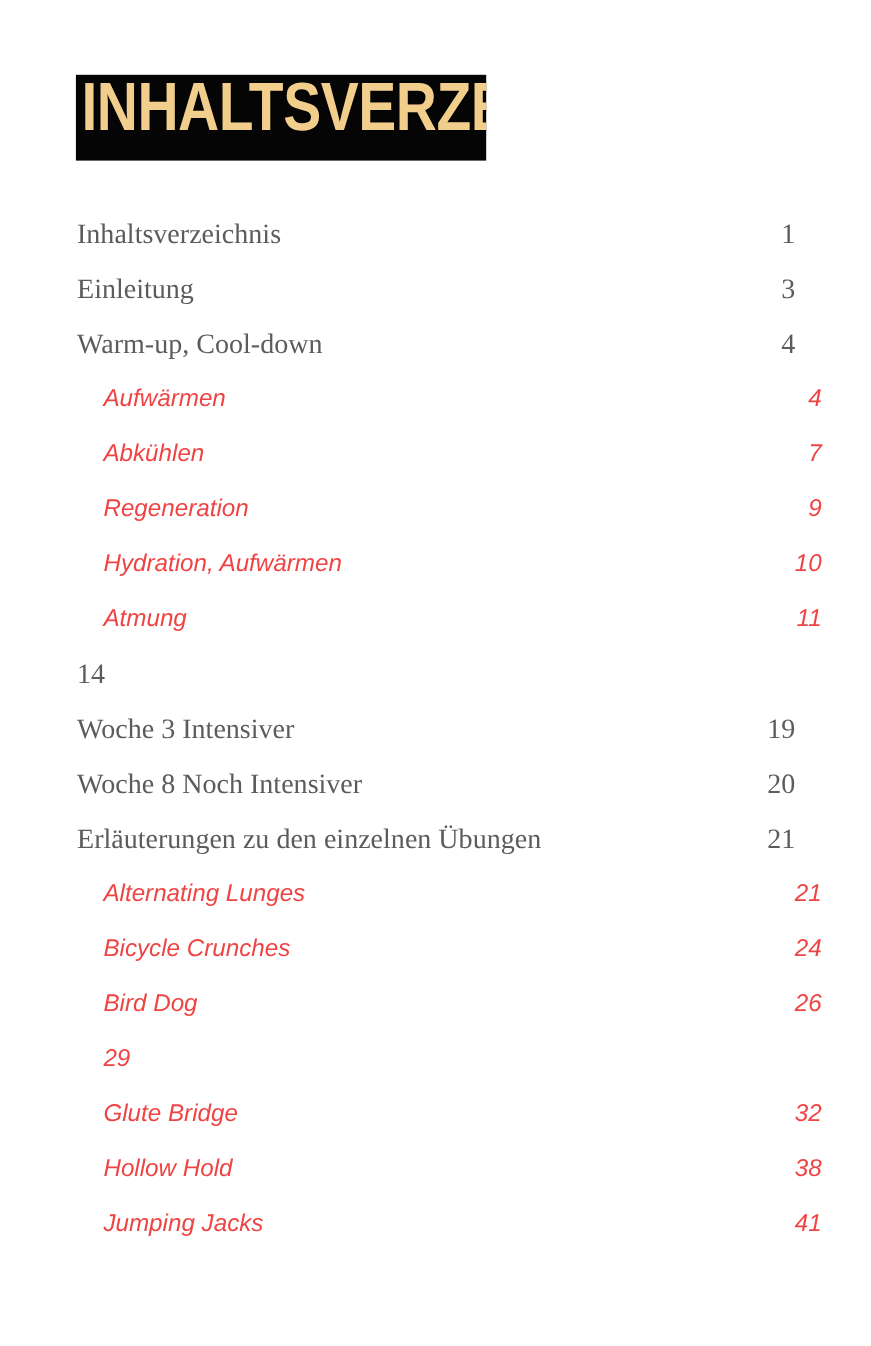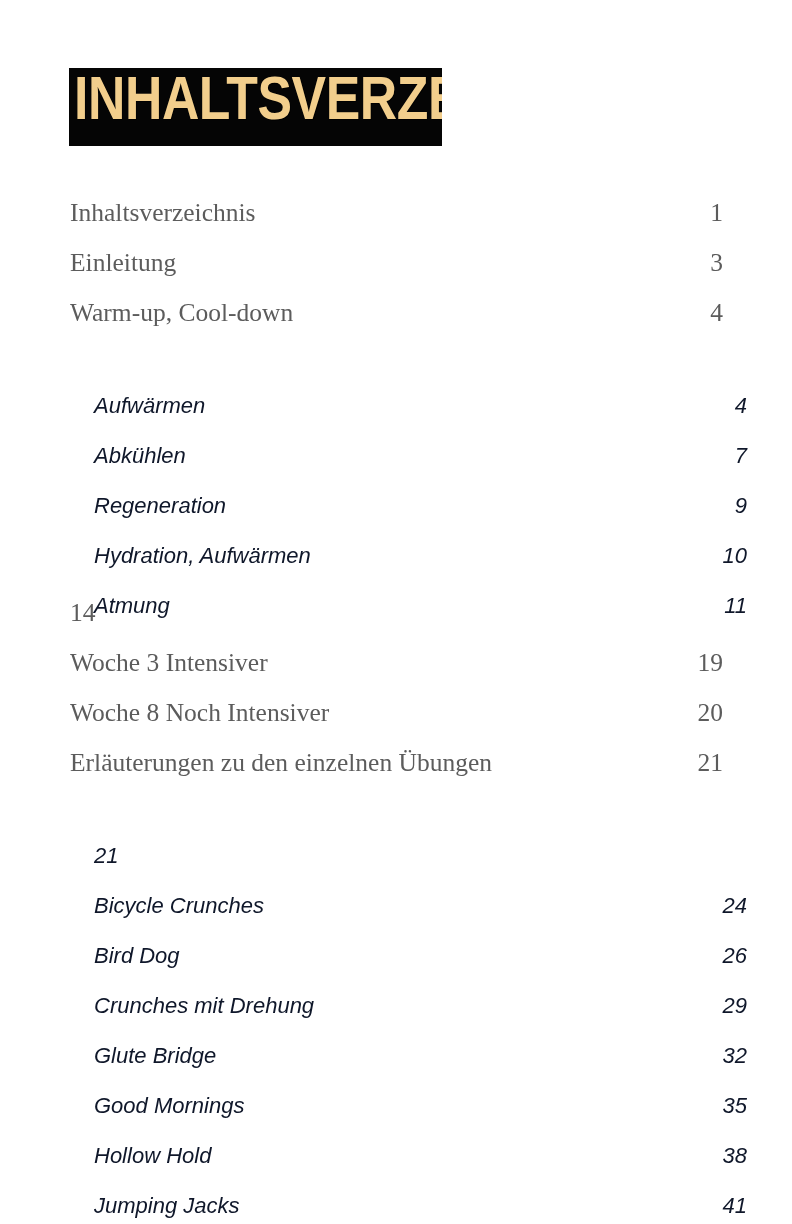--- a/index.html
+++ b/index.html
@@ -92,22 +92,21 @@
   .toc-row.level-2 {
     padding-left: 24px;
   }
   .toc-row.level-2 .label,
   .toc-row.level-2 .page-num {
     font-family: "Liberation Sans", "DejaVu Sans", sans-serif;
     font-style: italic;
     font-weight: 400;
     font-size: 22px;
     line-height: 28px;
-    color: #0f172a;
-    margin-top: 44px;
+    color: #ef4444;
   }
   .toc-row.level-2 .page-num {
     margin-right: -24px;
   }
 </style>
 </head>
 <body>
 
 <div class="page">
 
@@ -157,41 +156,37 @@
       </div>
       <div class="toc-row level-1">
         <span class="label">Woche 8 Noch Intensiver</span>
         <span class="page-num">20</span>
       </div>
       <div class="toc-row level-1">
         <span class="label">Erläuterungen zu den einzelnen Übungen</span>
         <span class="page-num">21</span>
       </div>
       <div class="toc-row level-2">
+        <span class="label">Alternating Lunges</span>
         <span class="page-num">21</span>
       </div>
       <div class="toc-row level-2">
         <span class="label">Bicycle Crunches</span>
         <span class="page-num">24</span>
       </div>
       <div class="toc-row level-2">
         <span class="label">Bird Dog</span>
         <span class="page-num">26</span>
       </div>
       <div class="toc-row level-2">
-        <span class="label">Crunches mit Drehung</span>
         <span class="page-num">29</span>
       </div>
       <div class="toc-row level-2">
         <span class="label">Glute Bridge</span>
         <span class="page-num">32</span>
-      </div>
-      <div class="toc-row level-2">
-        <span class="label">Good Mornings</span>
-        <span class="page-num">35</span>
       </div>
       <div class="toc-row level-2">
         <span class="label">Hollow Hold</span>
         <span class="page-num">38</span>
       </div>
       <div class="toc-row level-2">
         <span class="label">Jumping Jacks</span>
         <span class="page-num">41</span>
       </div>
     </div>

